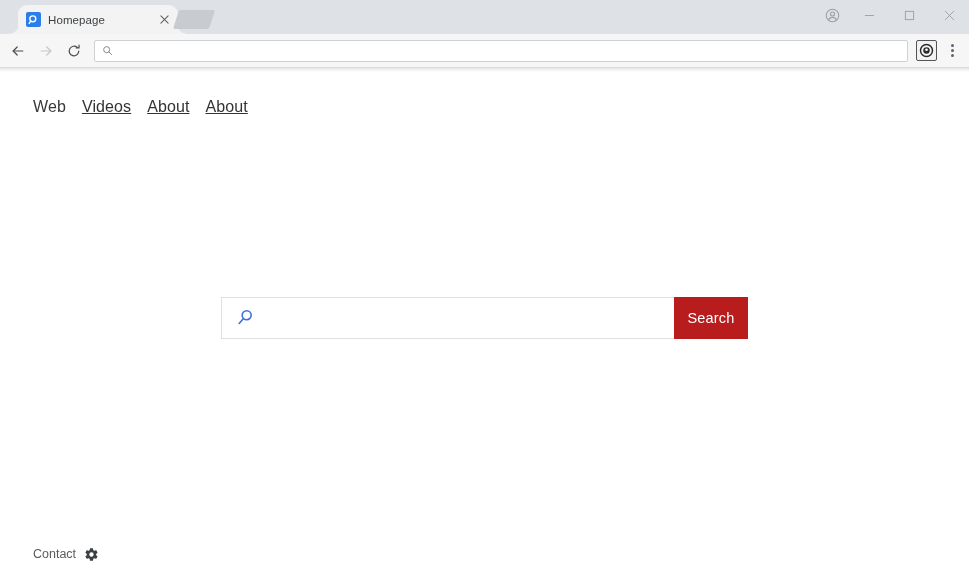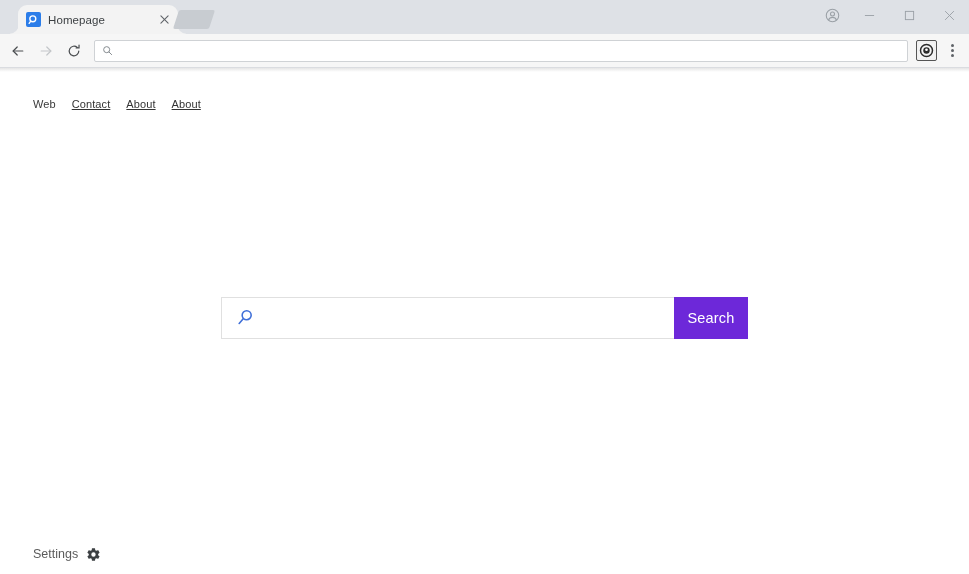--- a/index.html
+++ b/index.html
@@ -222,21 +222,21 @@
 
   .topnav {
     position: absolute;
     top: 30px;
     left: 33px;
     display: flex;
     align-items: baseline;
     gap: 16px;
   }
   .topnav-item {
-    font-size: 11px;
+    font-size: 16px;
     color: #3a3a3a;
     letter-spacing: 0.1px;
   }
   .topnav-item.link {
     text-decoration: underline;
     color: #333333;
   }
 
   .search-wrap {
     position: absolute;
@@ -272,21 +272,21 @@
     font-size: 15px;
     color: #202124;
     background: transparent;
     height: 26px;
     font-family: "Liberation Sans", sans-serif;
     padding: 0;
   }
   .search-button {
     width: 74px;
     flex: 0 0 auto;
-    background: #6d28d9;
+    background: #b91c1c;
     color: #ffffff;
     border: none;
     font-size: 14.5px;
     font-family: "Liberation Sans", sans-serif;
     display: flex;
     align-items: center;
     justify-content: center;
     cursor: pointer;
     letter-spacing: 0.2px;
   }
@@ -431,41 +431,41 @@
       <span class="menu-dot"></span>
       <span class="menu-dot"></span>
     </div>
   </div>
 
   <div class="page">
     <div class="page-shadow"></div>
 
     <div class="topnav">
       <span class="topnav-item">Web</span>
-      <span class="topnav-item link">Contact</span>
+      <span class="topnav-item link">Videos</span>
       <span class="topnav-item link">About</span>
       <span class="topnav-item link">About</span>
     </div>
 
     <div class="search-wrap">
       <div class="search-field">
         <span class="search-glass">
           <svg width="20" height="20" viewBox="0 0 24 24" fill="none" stroke="#3f6fd8" stroke-width="1.9">
             <circle cx="14" cy="8.6" r="5.4"></circle>
             <line x1="10.1" y1="12.6" x2="5" y2="18.6" stroke-linecap="round"></line>
           </svg>
         </span>
         <input class="search-input" type="text" placeholder="" style="">
       </div>
       <button class="search-button">Search</button>
     </div>
 
     <div class="footer">
       <div class="settings-area">
-        <span class="settings-label">Settings</span>
+        <span class="settings-label">Contact</span>
         <span class="gear">
           <svg width="15" height="15" viewBox="0 0 24 24" fill="#3c4043">
             <path d="M19.4 13c.04-.33.06-.66.06-1s-.02-.67-.06-1l2.1-1.65a.5.5 0 0 0 .12-.64l-2-3.46a.5.5 0 0 0-.6-.22l-2.48 1a7.3 7.3 0 0 0-1.72-1l-.38-2.65A.5.5 0 0 0 13.96 2h-4a.5.5 0 0 0-.5.42l-.37 2.65c-.62.25-1.2.59-1.73 1l-2.48-1a.5.5 0 0 0-.6.22l-2 3.46a.5.5 0 0 0 .12.64L4.5 11c-.04.33-.06.66-.06 1s.02.67.06 1l-2.1 1.65a.5.5 0 0 0-.12.64l2 3.46c.12.22.38.3.6.22l2.48-1c.52.41 1.1.75 1.73 1l.37 2.65c.04.24.25.42.5.42h4c.25 0 .46-.18.5-.42l.38-2.65a7.3 7.3 0 0 0 1.72-1l2.48 1c.23.08.48 0 .6-.22l2-3.46a.5.5 0 0 0-.12-.64L19.4 13zm-7.44 2.5a3.5 3.5 0 1 1 0-7 3.5 3.5 0 0 1 0 7z"></path>
           </svg>
         </span>
       </div>
     </div>
 
   </div>
 </div>

